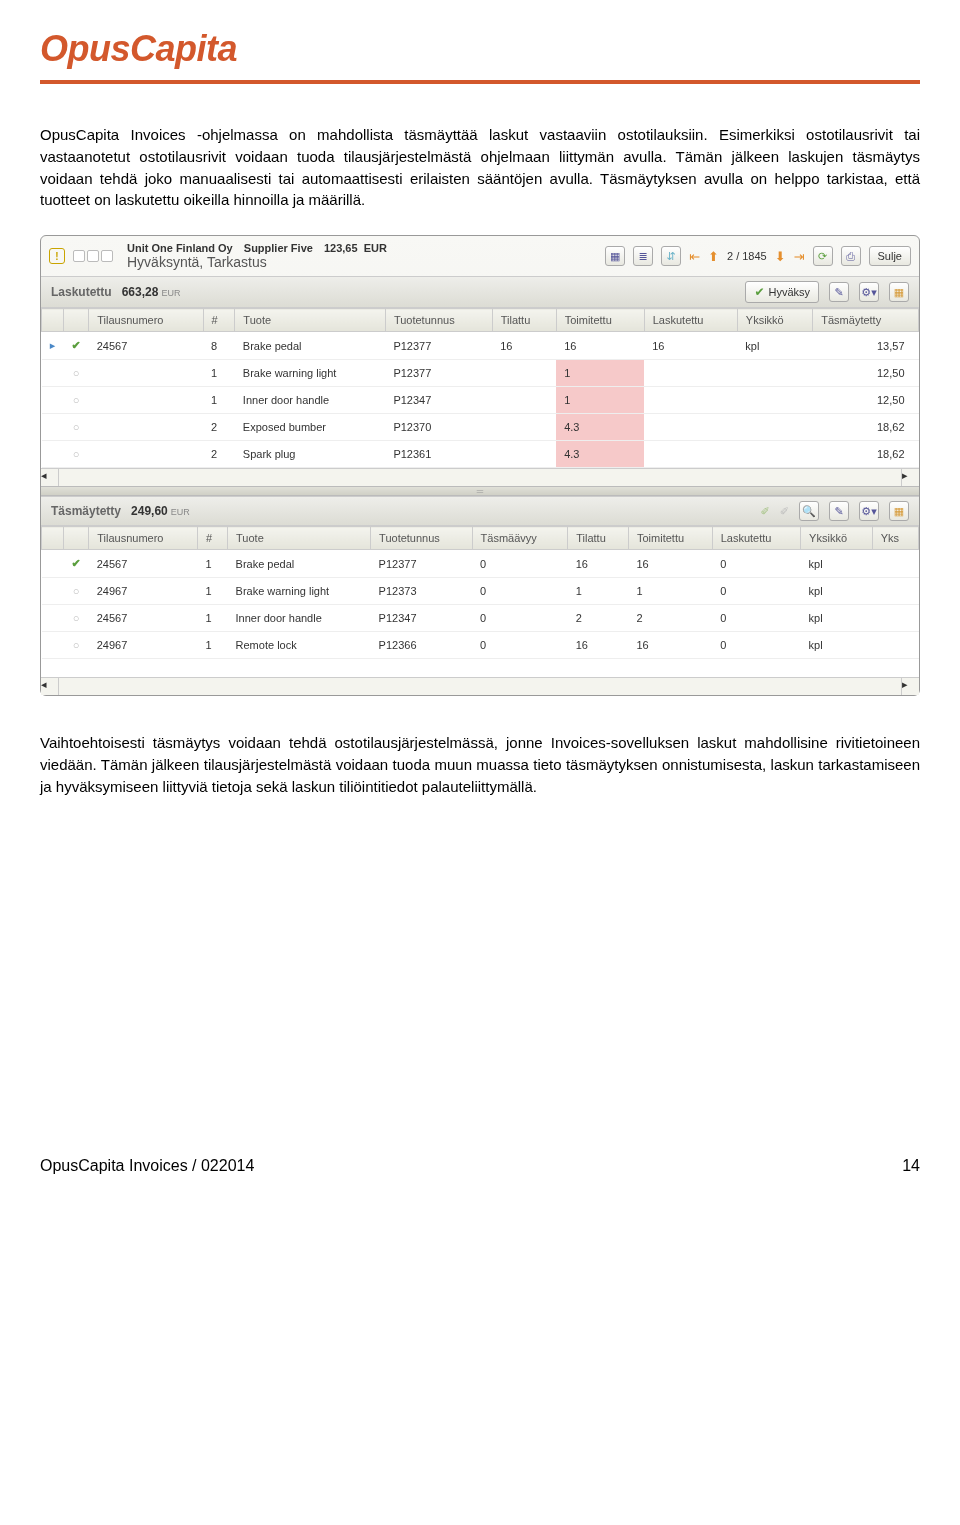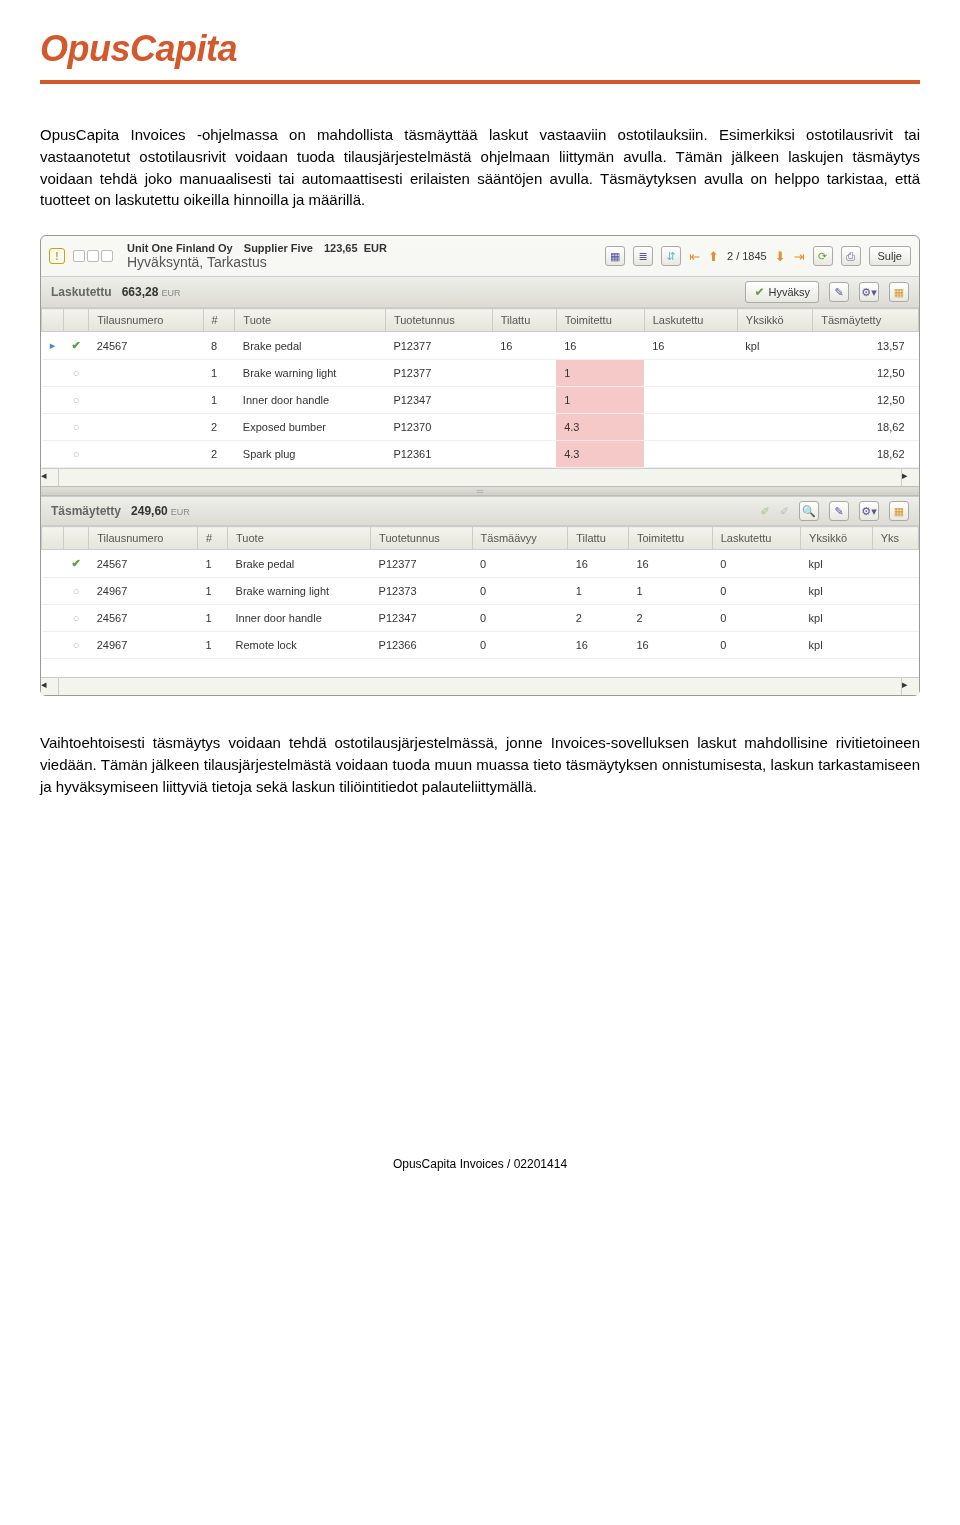--- a/index.html
+++ b/index.html
@@ -39,21 +39,21 @@
   .table tr td:first-child { width:22px; text-align:center; color:#4a88c7;}
   .table tr td:nth-child(2) { width:22px; text-align:center; }
   .hl { background:#f6c9c9; }
   .circ { color:#bbb; }
   .chkmark { color:#5a9e3d; font-weight:bold; }
   .scroll-end { background:#f4f4ee; border-top:1px solid #ccc; height:18px; display:flex; }
   .scroll-end .a { width:18px; border-right:1px solid #ccc; }
   .scroll-end .b { flex:1; }
   .scroll-end .c { width:18px; border-left:1px solid #ccc; }
   .splitter { background:linear-gradient(#e0e0d8,#d0d0c6); height:10px; border-top:1px solid #bbb; border-bottom:1px solid #bbb; text-align:center; color:#999; font-size:9px; line-height:8px; }
-  .footer { display:flex; justify-content:center; font-size:12px; margin-top:360px; }
+  .footer { display:flex; justify-content:space-between; font-size:16px; margin-top:360px; }
 </style>
 </head>
 <body>
 
 <div class="page">
 
   <div class="logo">
     <span class="logo-text">OpusCapita</span>
   </div>
 

